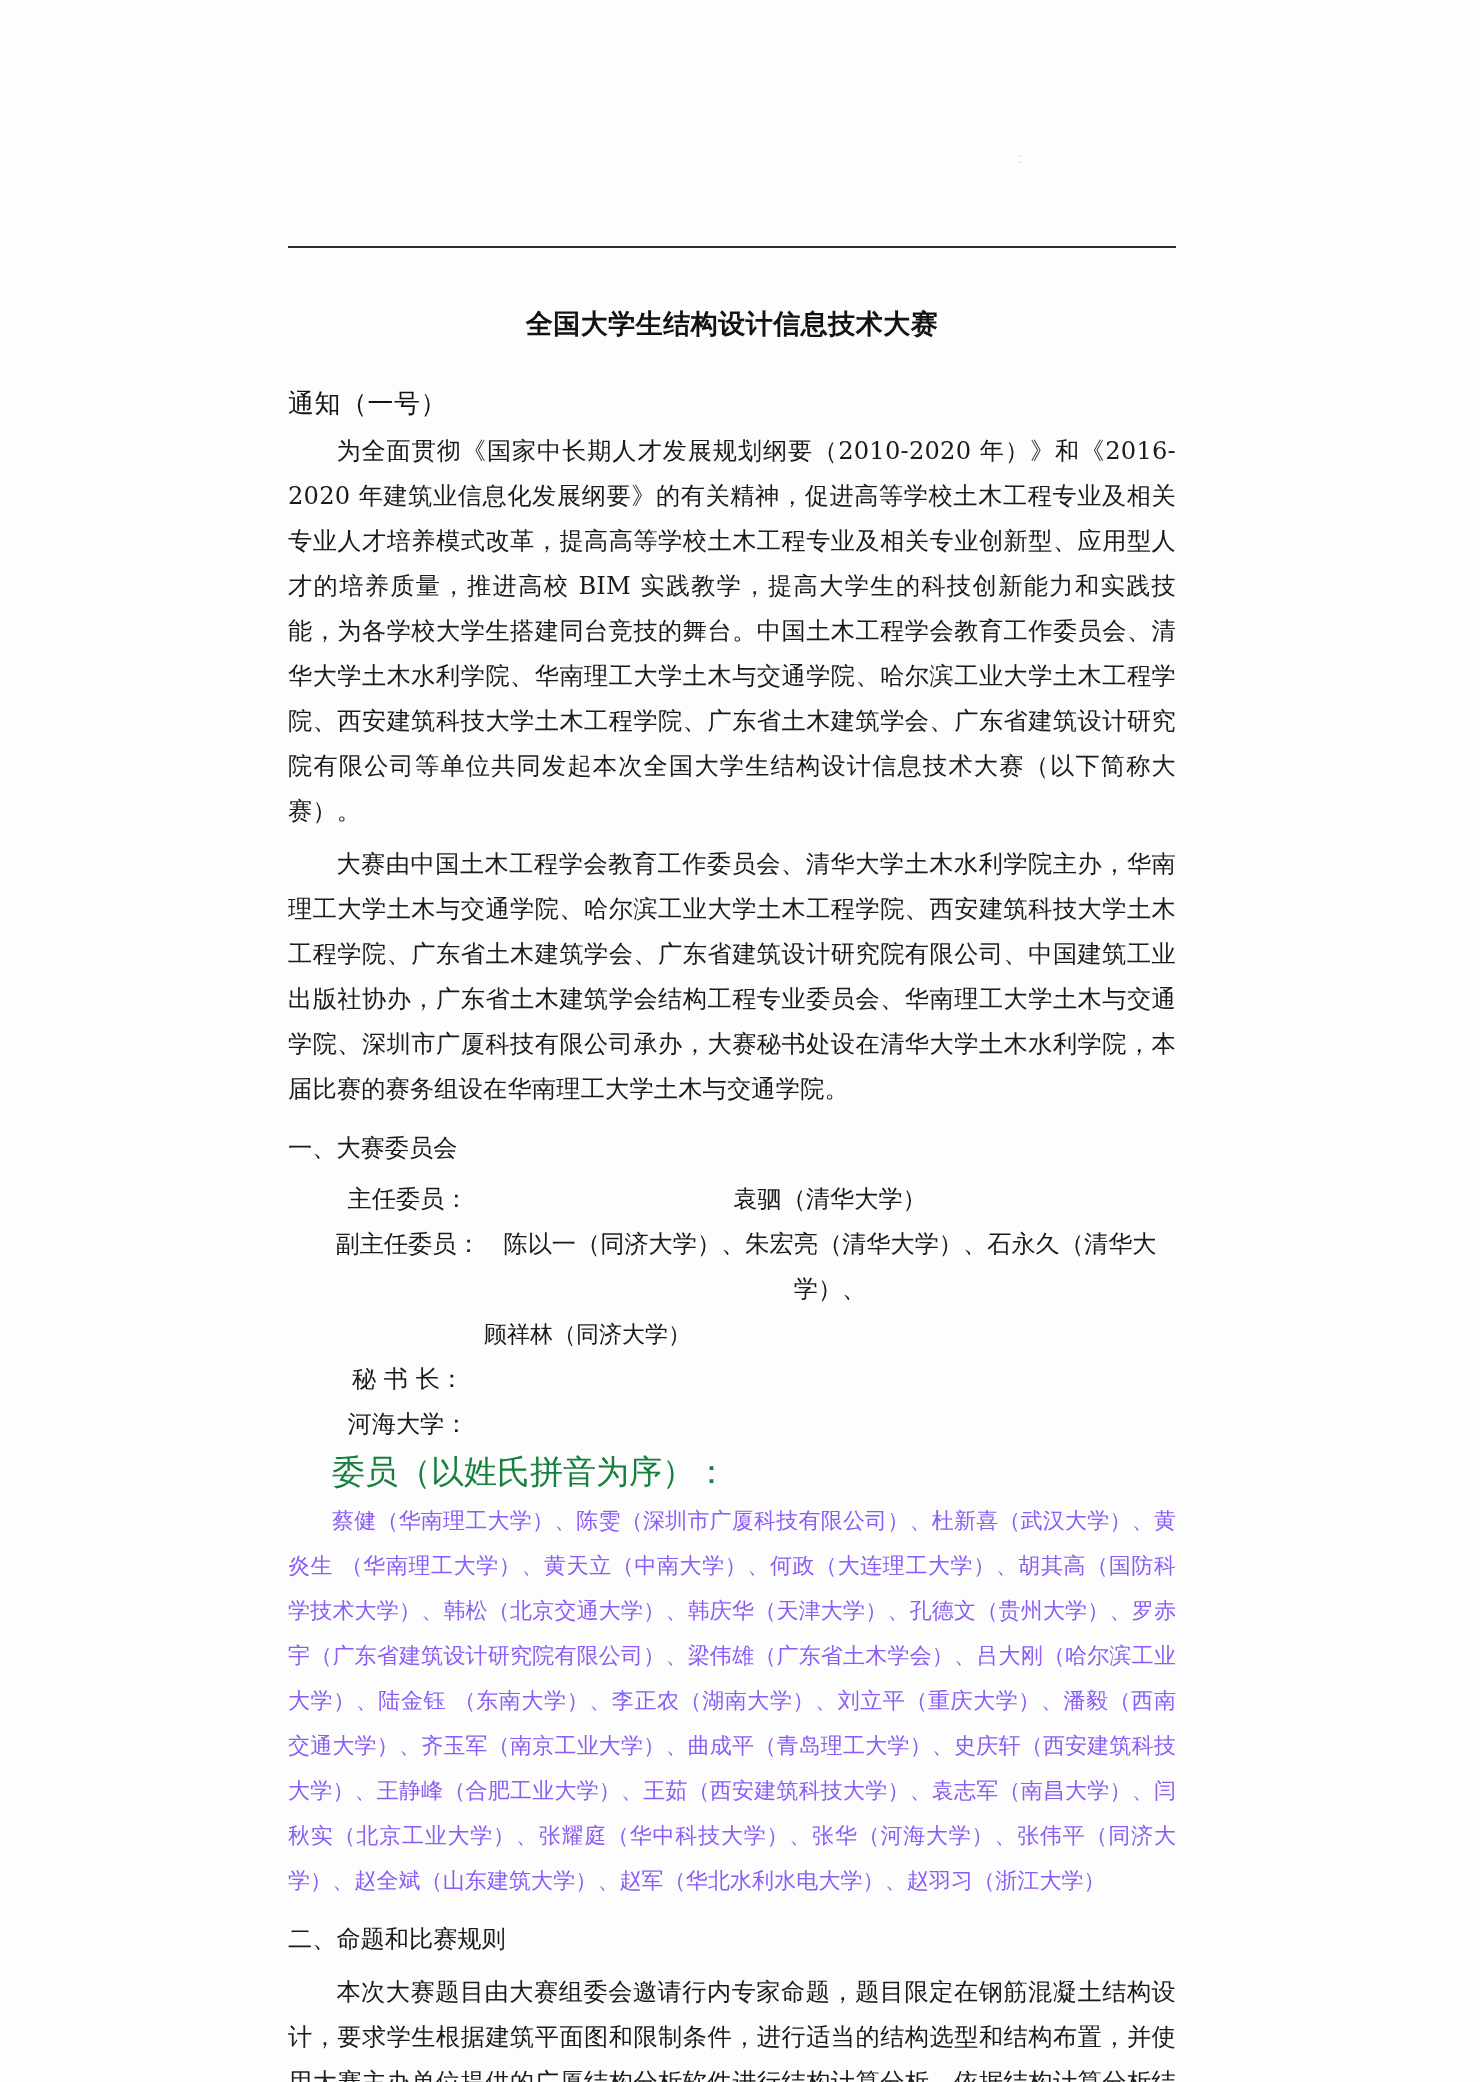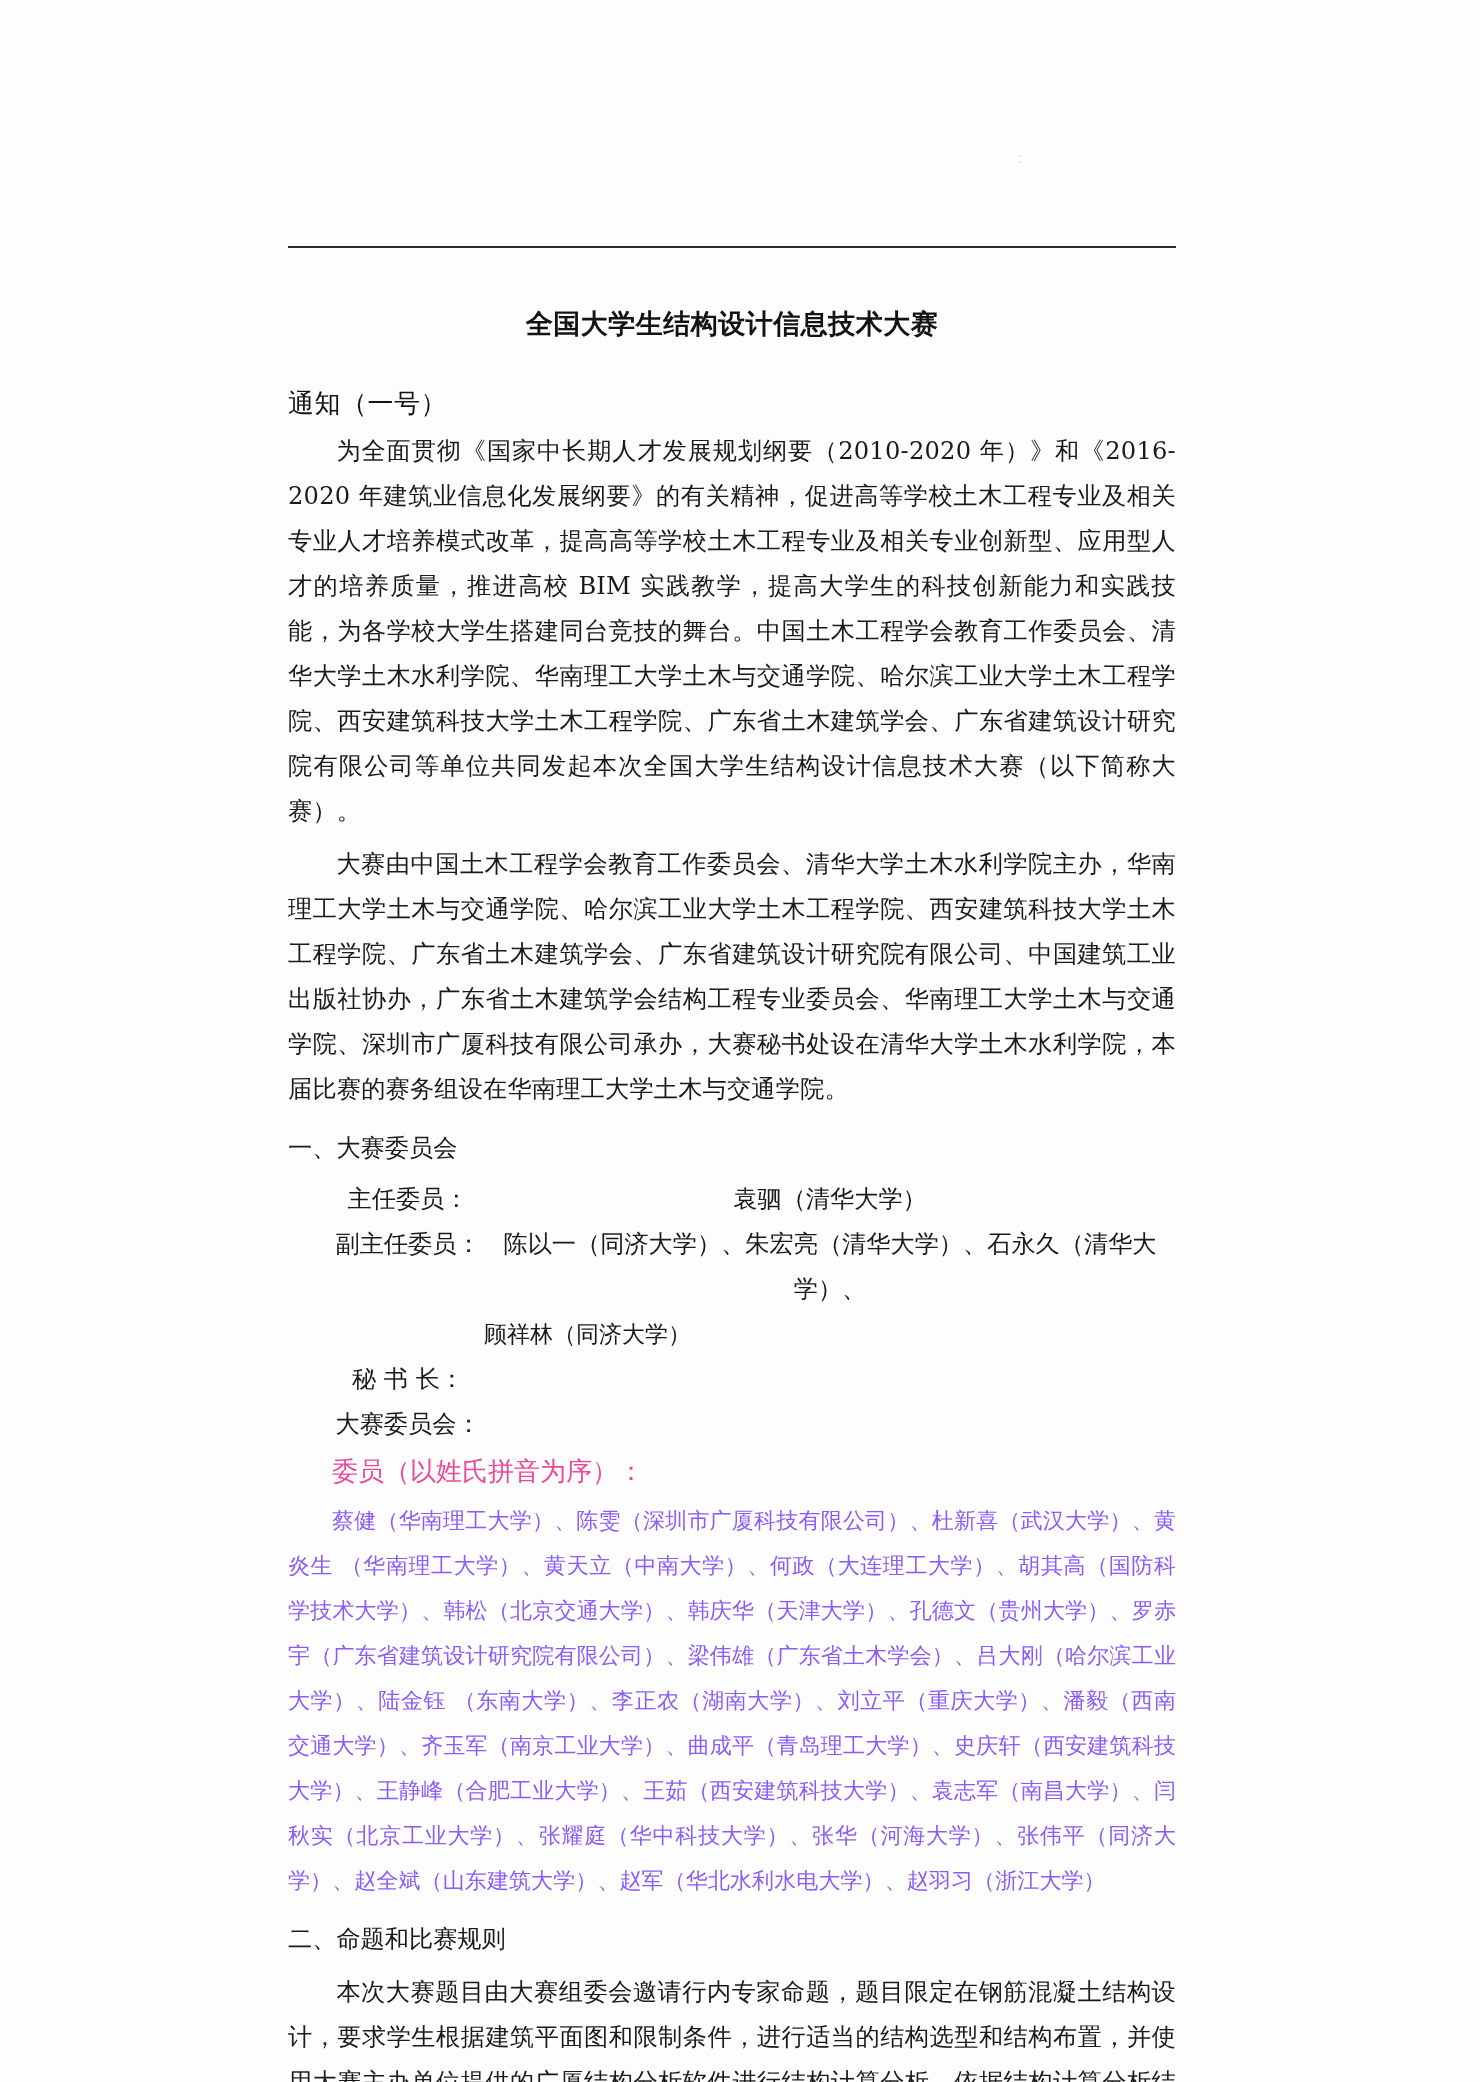--- a/index.html
+++ b/index.html
@@ -112,23 +112,23 @@
   }
   .roster-cont {
     padding-left: 196px;
     font-size: 23px;
     line-height: 45px;
     color: #1a1a1a;
     font-family: "DejaVu Serif", "Liberation Serif", serif;
   }
   .roster-plain {
     padding-left: 44px;
-    font-size: 26px;
+    font-size: 33px;
     line-height: 45px;
-    color: #ec4899;
+    color: #15803d;
     font-family: "DejaVu Serif", "Liberation Serif", serif;
     margin-top: 2px;
   }
   p.member-list {
     font-size: 22px;
     line-height: 45px;
     margin: 4px 0 0 0;
     text-align: justify;
     text-justify: inter-ideograph;
     text-indent: 2em;
@@ -171,21 +171,21 @@
         <span class="roster-value">陈以一（同济大学）、朱宏亮（清华大学）、石永久（清华大学）、</span>
       </div>
 
       <div class="roster-cont">顾祥林（同济大学）</div>
 
       <div class="roster-row">
         <span class="roster-label">秘 书 长：</span>
       </div>
 
       <div class="roster-row">
-        <span class="roster-label">大赛委员会：</span>
+        <span class="roster-label">河海大学：</span>
       </div>
 
       <div class="roster-plain">委员（以姓氏拼音为序）：</div>
 
     </div>
 
     <p class="member-list">蔡健（华南理工大学）、陈雯（深圳市广厦科技有限公司）、杜新喜（武汉大学）、黄炎生 （华南理工大学）、黄天立（中南大学）、何政（大连理工大学）、胡其高（国防科学技术大学）、韩松（北京交通大学）、韩庆华（天津大学）、孔德文（贵州大学）、罗赤宇（广东省建筑设计研究院有限公司）、梁伟雄（广东省土木学会）、吕大刚（哈尔滨工业大学）、陆金钰 （东南大学）、李正农（湖南大学）、刘立平（重庆大学）、潘毅（西南交通大学）、齐玉军（南京工业大学）、曲成平（青岛理工大学）、史庆轩（西安建筑科技大学）、王静峰（合肥工业大学）、王茹（西安建筑科技大学）、袁志军（南昌大学）、闫秋实（北京工业大学）、张耀庭（华中科技大学）、张华（河海大学）、张伟平（同济大学）、赵全斌（山东建筑大学）、赵军（华北水利水电大学）、赵羽习（浙江大学）</p>
 
     <div class="section-head">二、命题和比赛规则</div>
 

